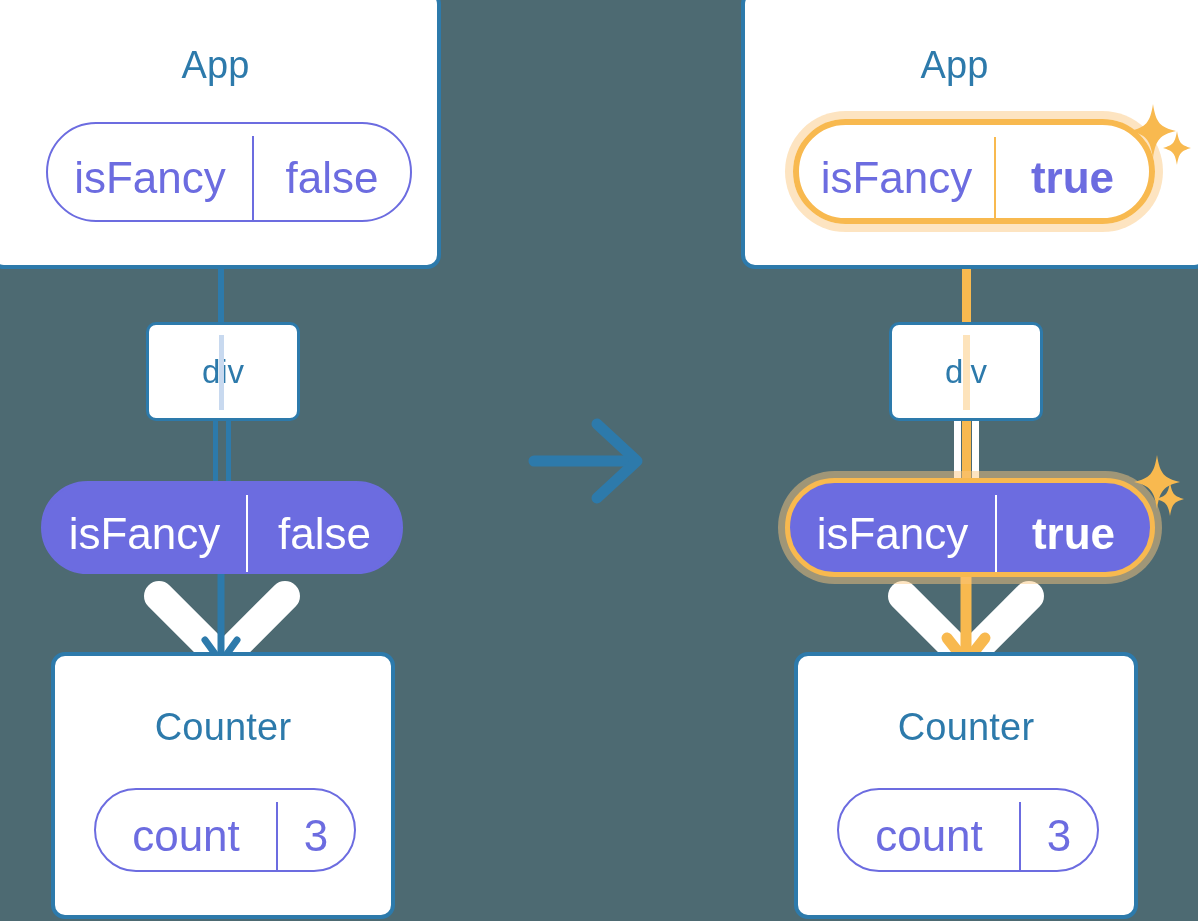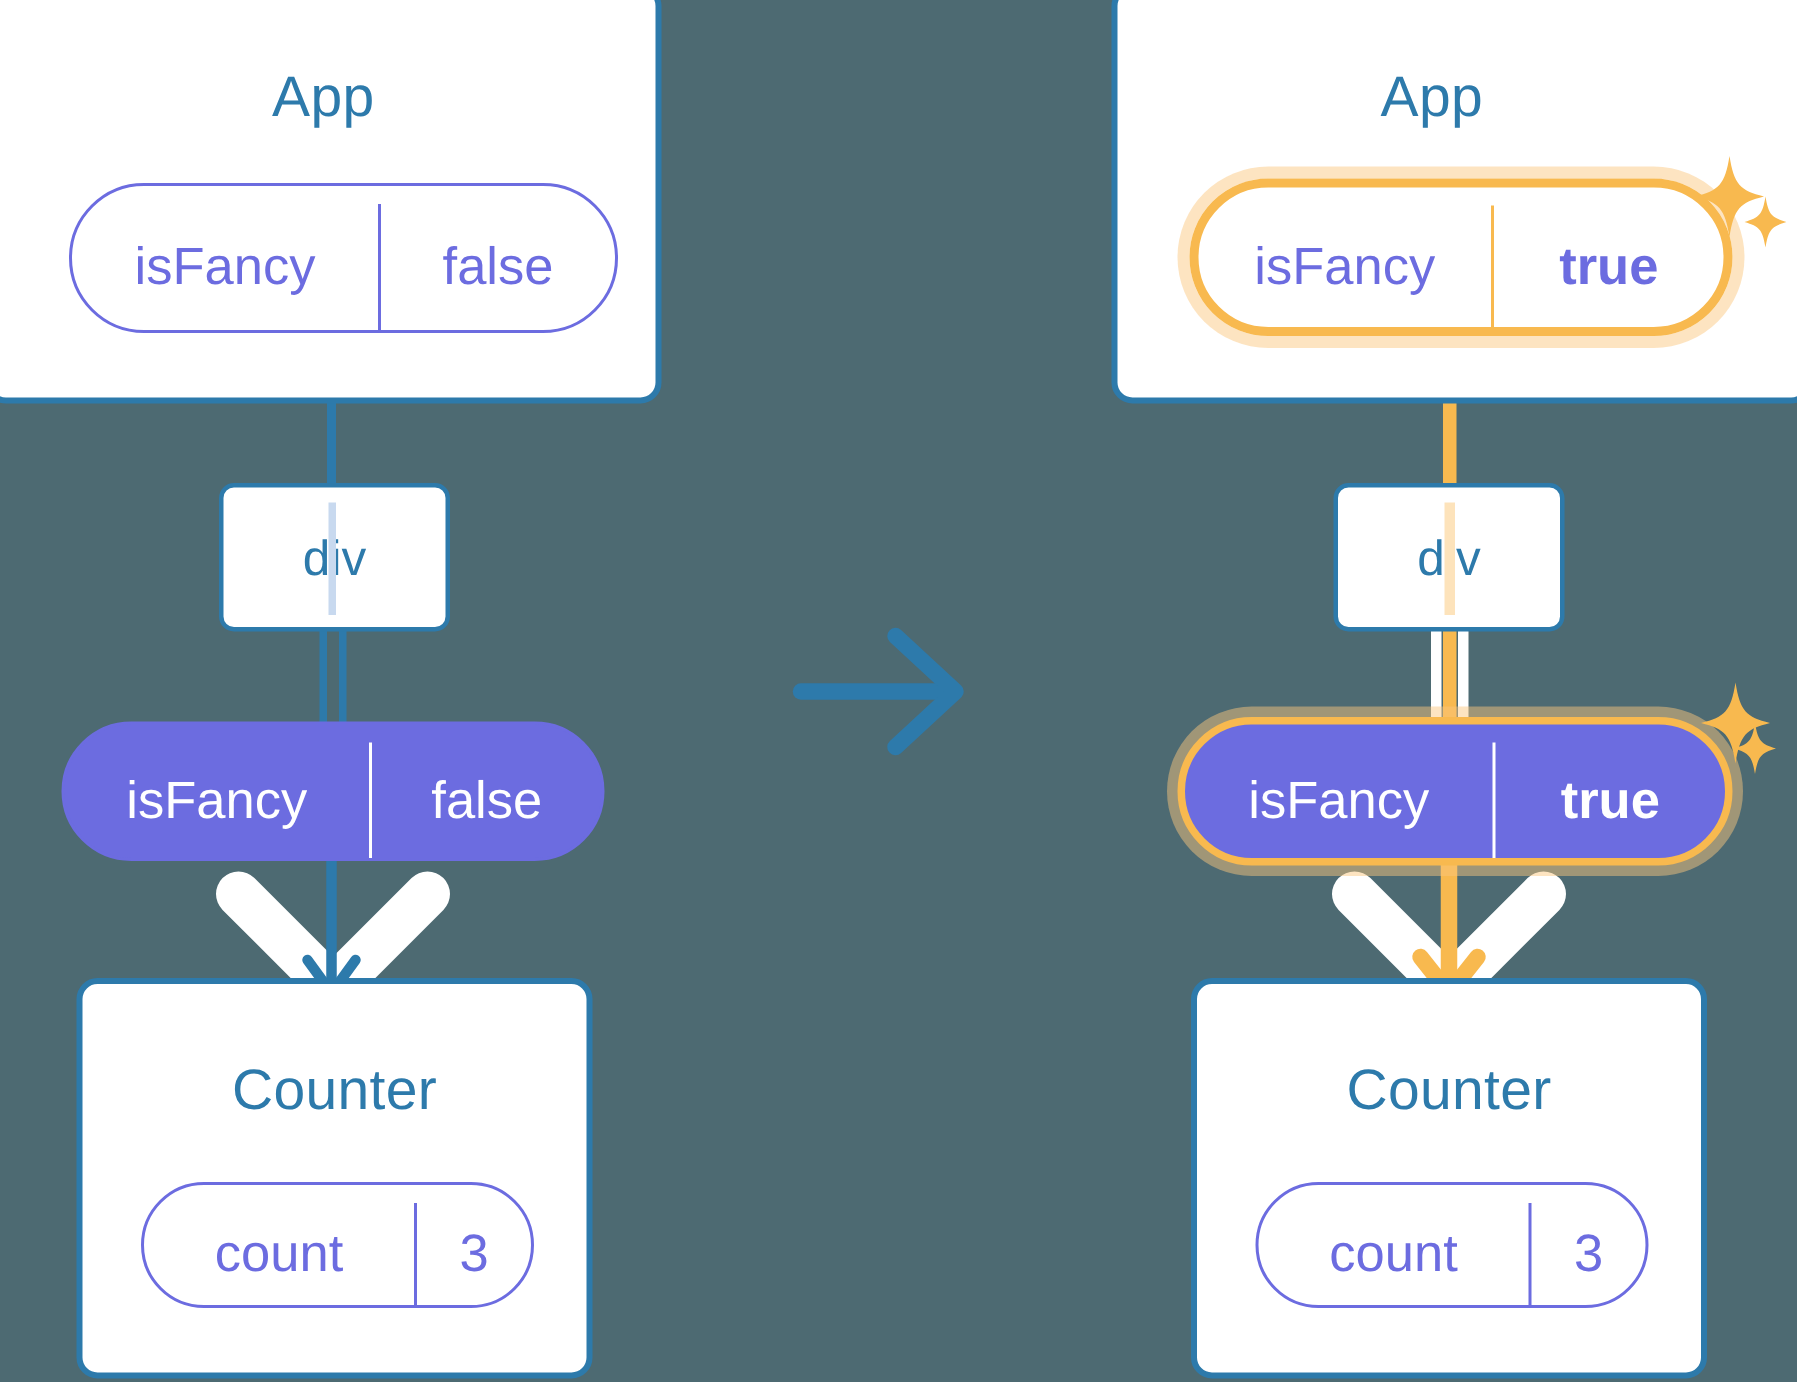--- a/index.html
+++ b/index.html
@@ -61,21 +61,21 @@
     box-sizing: border-box;
     display: flex;
     align-items: stretch;
     border-radius: 999px;
     z-index: 7;
   }
   .pill .cell {
     display: flex;
     align-items: center;
     justify-content: center;
-    font-size: 35px;
+    font-size: 44px;
     box-sizing: border-box;
     margin-top: 12px;
   }
   .pill .cell.k { flex: 1 1 auto; }
   .pill .cell.v { flex: 0 0 auto; }
 
   
   .pill.outline {
     border: 2px solid #6c6ce0;
     background: transparent;

